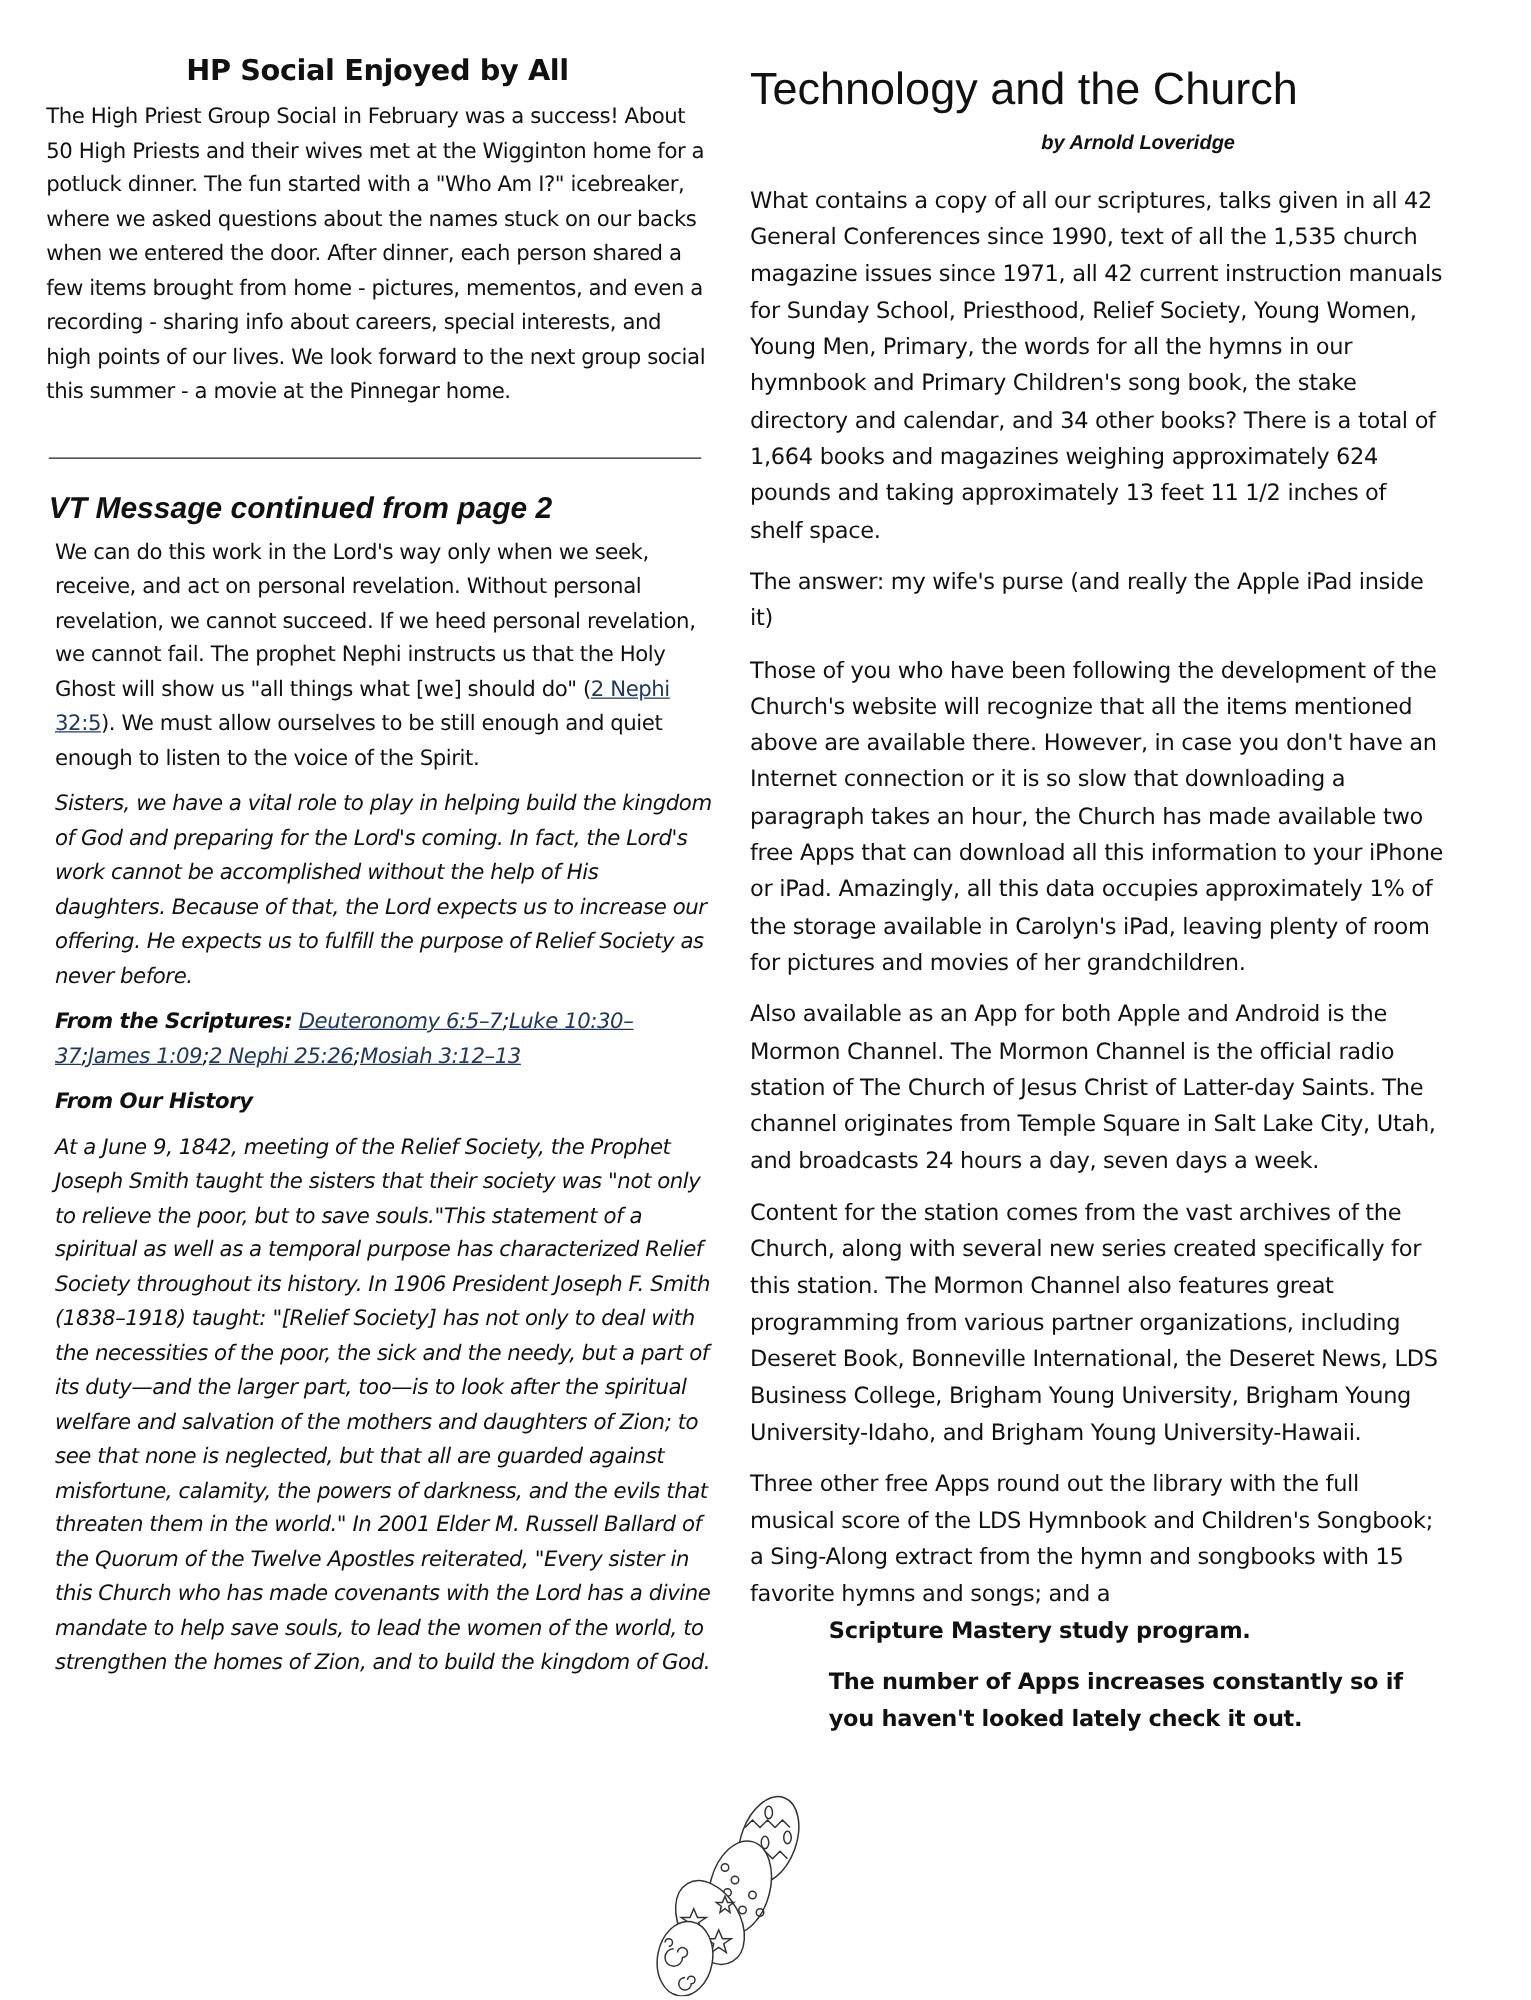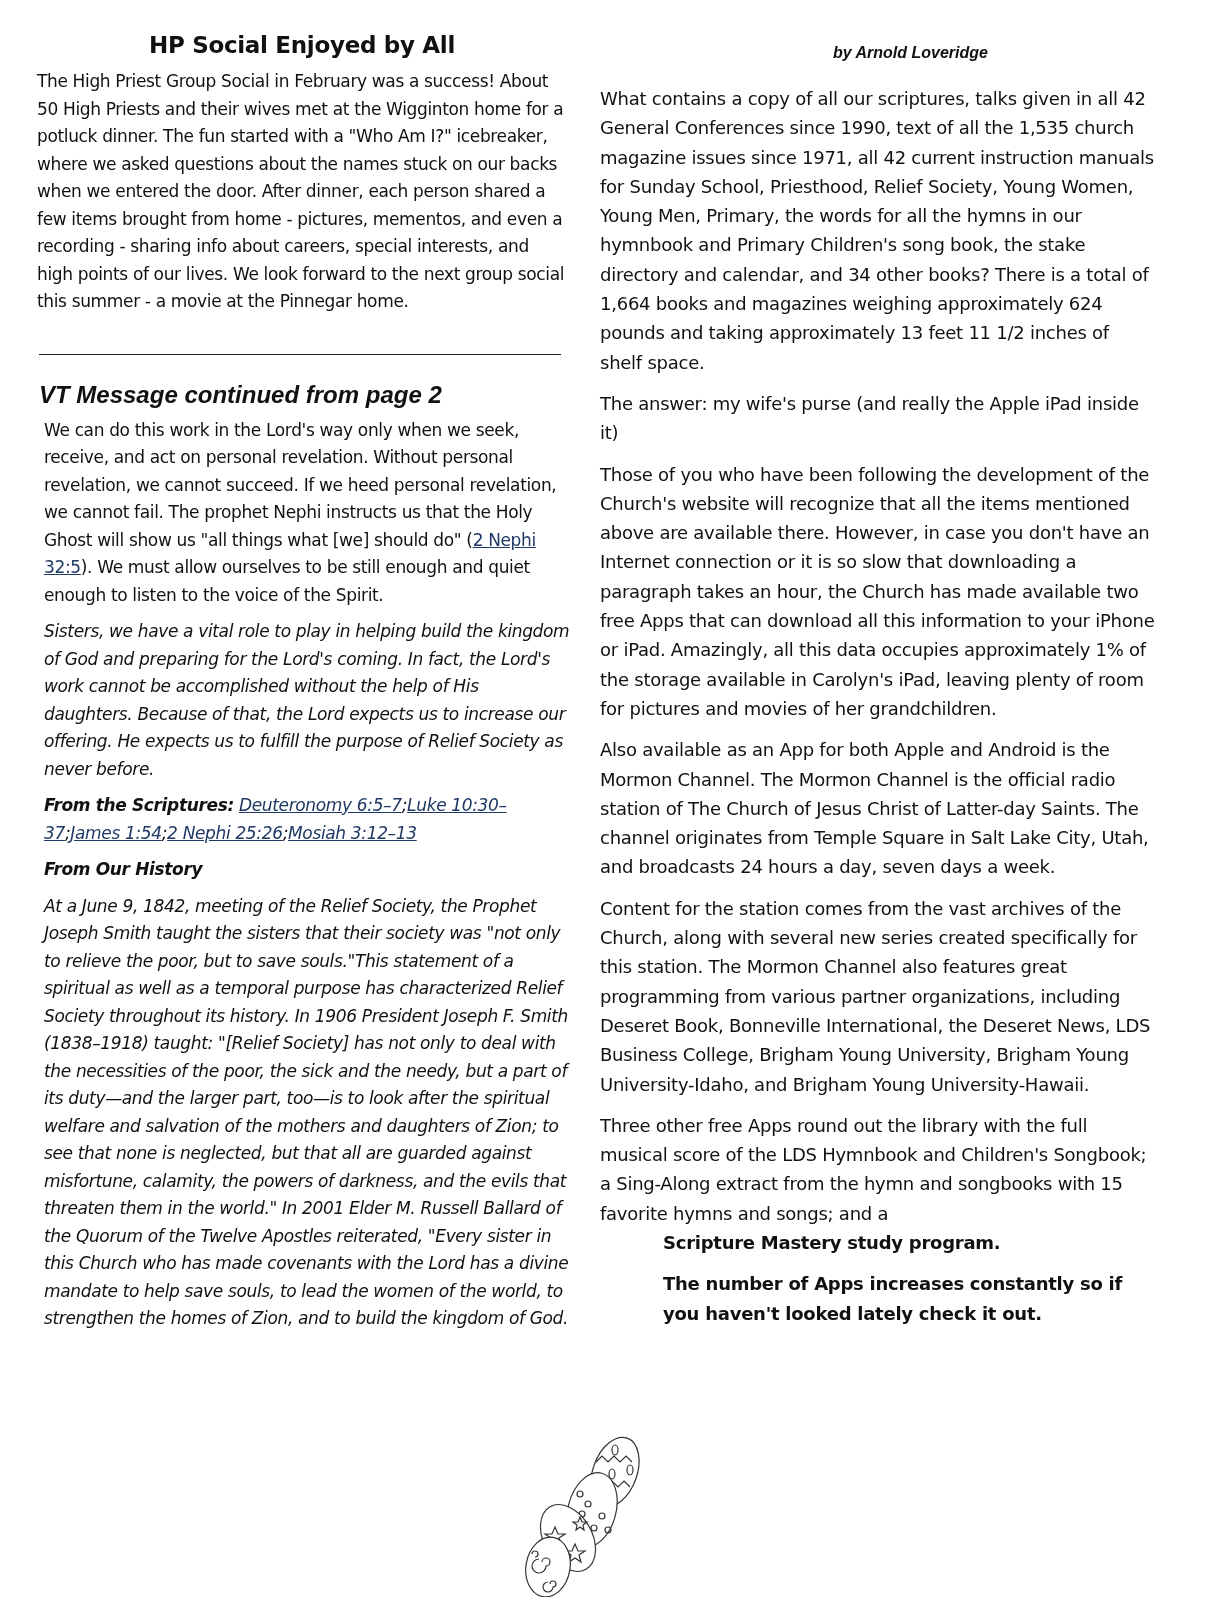--- a/index.html
+++ b/index.html
@@ -1,21 +1,21 @@
 <!DOCTYPE html>
 <html><head>
   <meta charset="utf-8">
   <style>
     html, body { margin: 0; padding: 0; background: #ffffff; }
     body {
       width: 1225px; height: 1600px; position: relative; overflow: hidden;
       font-family: "Liberation Sans", "DejaVu Sans", sans-serif;
       color: #111111;
     }
-    .col-left { position: absolute; left: 37px; top: 32px; width: 530px; }
+    .col-left { position: absolute; left: 37px; top: 44px; width: 530px; }
     .col-right { position: absolute; left: 600px; top: 44px; width: 555px; }
 
     .hp-title {
       text-align: center; font-weight: bold; font-size: 23px; margin: 0 0 10px 0;
       font-family: "DejaVu Sans", "Liberation Sans", sans-serif; letter-spacing: -0.3px;
     }
     .body-text {
       font-family: "DejaVu Sans", "Liberation Sans", sans-serif;
       font-size: 17px; line-height: 27.5px; margin: 0; letter-spacing: -0.35px;
     }
@@ -59,32 +59,33 @@
   <section>
     <h2 class="vt-title">VT Message  continued from page 2</h2>
     <div class="vt-body">
       <p class="body-text"><span>We can do this work in the Lord's way only when we seek, receive, and act on personal revelation. Without personal revelation, we cannot succeed. If we heed personal revelation, we cannot fail. The prophet Nephi instructs us that the Holy Ghost will show us "all things what [we] should do" (</span><a href="#" class="scripture-link">2 Nephi 32:5</a><span>). We must allow ourselves to be still enough and quiet enough to listen to the voice of the Spirit.</span></p>
 
       <p class="body-text para-gap">Sisters, we have a vital role to play in helping build the kingdom of God and preparing for the Lord's coming. In fact, the Lord's work cannot be accomplished without the help of His daughters. Because of that, the Lord expects us to increase our offering. He expects us to fulfill the purpose of Relief Society as never before.</p>
 
 
       <p class="body-text para-gap">
         <span class="label-bold">From the Scriptures:</span>
-        <a href="#" class="scripture-link">Deuteronomy 6:5–7</a>;<a href="#" class="scripture-link">Luke 10:30–37</a>;<a href="#" class="scripture-link">James 1:54</a>;<a href="#" class="scripture-link">2 Nephi 25:26</a>;<a href="#" class="scripture-link">Mosiah 3:12–13</a>
+        <a href="#" class="scripture-link">Deuteronomy 6:5–7</a>;<a href="#" class="scripture-link">Luke 10:30–37</a>;<a href="#" class="scripture-link">James 1:09</a>;<a href="#" class="scripture-link">2 Nephi 25:26</a>;<a href="#" class="scripture-link">Mosiah 3:12–13</a>
       </p>
 
       <p class="body-text para-gap label-bold">From Our History</p>
 
       <p class="body-text para-gap" style="width:525px">At a June 9, 1842, meeting of the Relief Society, the Prophet Joseph Smith taught the sisters that their society was "not only to relieve the poor, but to save souls."This statement of a spiritual as well as a temporal purpose has characterized Relief Society throughout its history. In 1906 President Joseph F. Smith (1838–1918) taught: "[Relief Society] has not only to deal with the necessities of the poor, the sick and the needy, but a part of its duty—and the larger part, too—is to look after the spiritual welfare and salvation of the mothers and daughters of Zion; to see that none is neglected, but that all are guarded against misfortune, calamity, the powers of darkness, and the evils that threaten them in the world." In 2001 Elder M. Russell Ballard of the Quorum of the Twelve Apostles reiterated, "Every sister in this Church who has made covenants with the Lord has a divine mandate to help save souls, to lead the women of the world, to strengthen the homes of Zion, and to build the kingdom of God.</p>
     </div>
   </section>
 </div>
 
 <div class="col-right">
   <section>
+    <h1 class="tech-title">Technology and the Church</h1>
     <p class="byline">by Arnold Loveridge</p>
 
     <p class="body-text right-body">What contains a copy of all our scriptures, talks given in all 42 General Conferences since 1990, text of all the 1,535 church magazine issues since 1971, all 42 current instruction manuals for Sunday School, Priesthood, Relief Society, Young Women, Young Men, Primary, the words for all the hymns in our hymnbook and Primary Children's song book, the stake directory and calendar, and 34 other books?  There is a total of 1,664 books and magazines weighing approximately 624 pounds and taking approximately 13 feet 11 1/2 inches of shelf space.</p>
     <p class="body-text right-body right-gap">The answer:  my wife's purse (and really the Apple iPad inside it)</p>
     <p class="body-text right-body right-gap">Those of you who have been following the development of the Church's website will recognize that all the items mentioned above are available there.  However, in case you don't have an Internet connection or it is so slow that downloading a paragraph takes an hour, the Church has made available two free Apps that can download all this information to your iPhone or iPad.  Amazingly, all this data occupies approximately 1% of the storage available in Carolyn's iPad, leaving plenty of room for pictures and movies of her grandchildren.</p>
     <p class="body-text right-body right-gap">Also available as an App for both Apple and Android is the Mormon Channel.  The Mormon Channel is the official radio station of The Church of Jesus Christ of Latter-day Saints.  The channel originates from Temple Square in Salt Lake City, Utah, and broadcasts 24 hours a day, seven days a week.</p>
     <p class="body-text right-body right-gap">Content for the station comes from the vast archives of the Church, along with several new series created specifically for this station.  The Mormon Channel also features great programming from various partner organizations, including Deseret Book, Bonneville International, the Deseret News, LDS Business College, Brigham Young University, Brigham Young University-Idaho, and Brigham Young University-Hawaii.</p>
     <p class="body-text right-body right-gap">Three other free Apps round out the library with the full musical score of the LDS Hymnbook and Children's Songbook; a Sing-Along extract from the hymn and songbooks with 15 favorite hymns and songs; and a</p>
     <p class="body-text right-body indent-block">Scripture Mastery study program.</p>
     <p class="body-text right-body right-gap indent-block">The number of Apps increases constantly so if you haven't looked lately check it out.</p>

